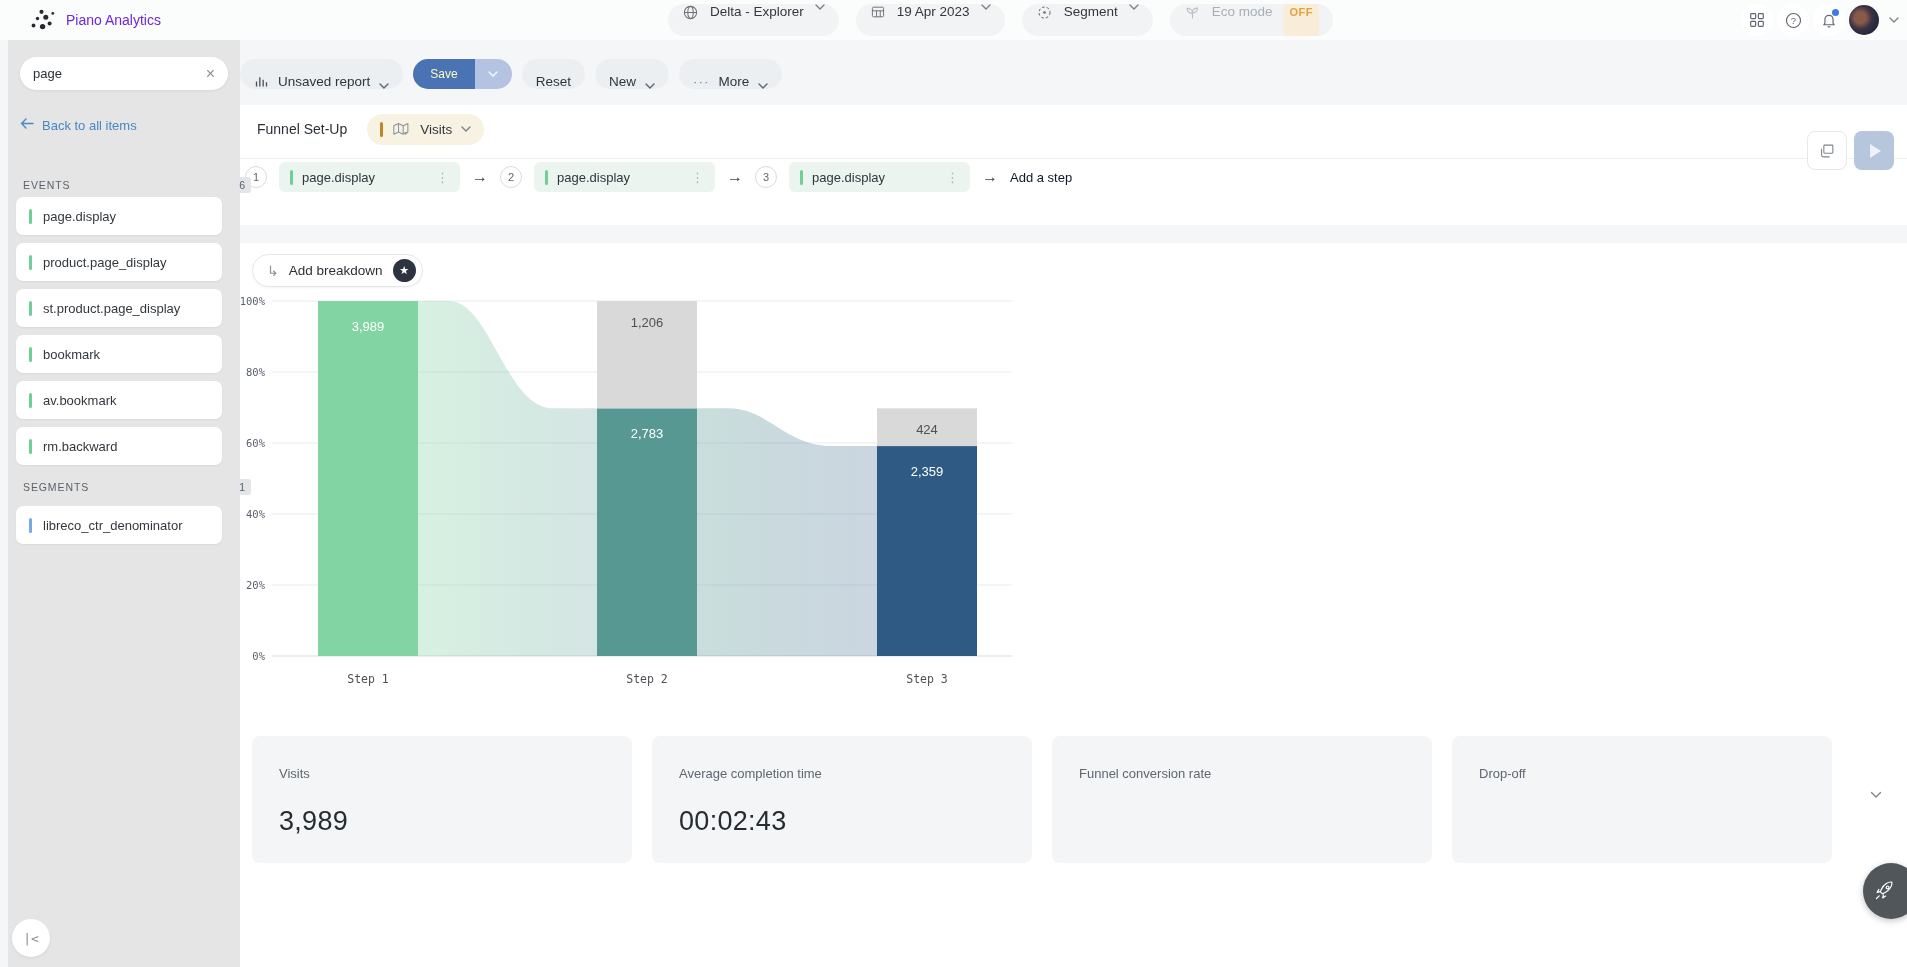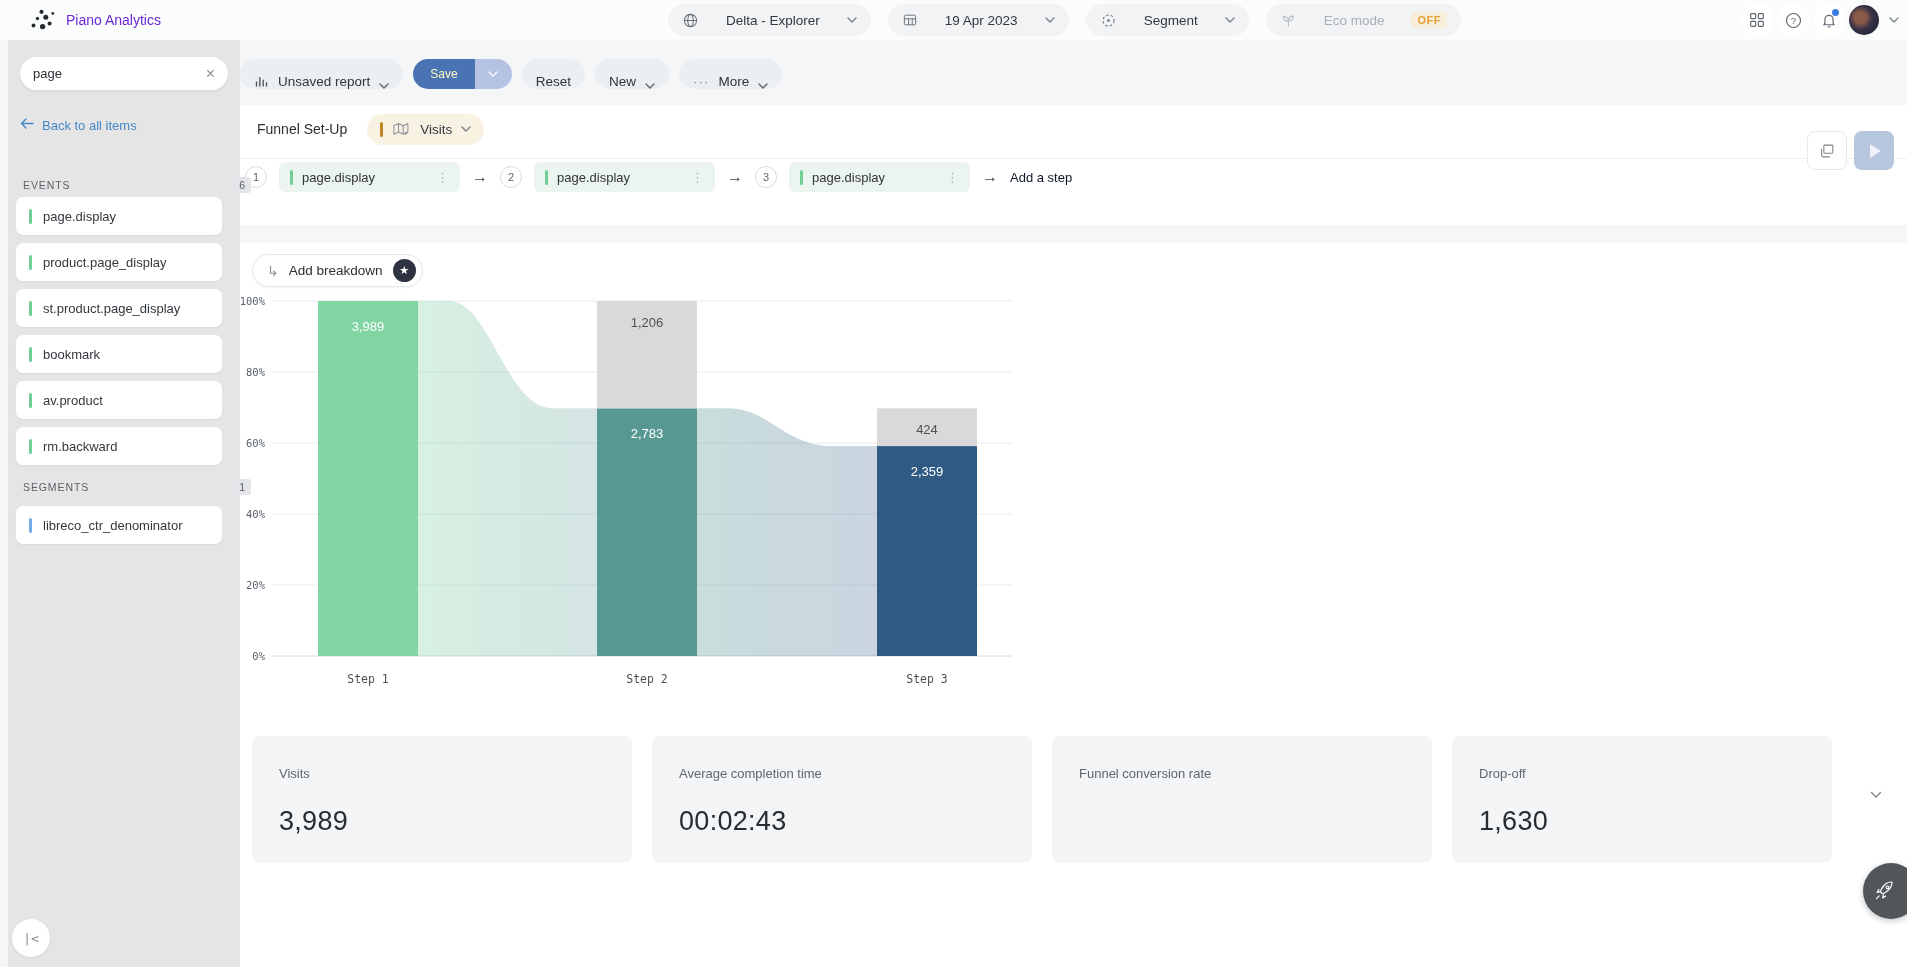--- a/index.html
+++ b/index.html
@@ -4,21 +4,21 @@
 <style>
   *{margin:0;padding:0;box-sizing:border-box}
   html,body{width:1907px;height:967px;overflow:hidden;background:#f5f6f8;
     font-family:"Liberation Sans",sans-serif;color:#2b3036;-webkit-font-smoothing:antialiased}
 
   
   .topbar{position:absolute;top:0;left:0;right:0;height:40px;background:#fbfcfc;z-index:5}
   .brand{position:absolute;left:30px;top:7px;display:flex;align-items:center;gap:11px}
   .brand-title{font-size:14px;color:#6d28d9}
   .topbar-center{position:absolute;left:668px;top:4px;display:flex;gap:17px;align-items:center}
-  .hpill{height:32px;border-radius:16px;background:#f1f3f5;display:flex;align-items:center;gap:27px;
+  .hpill{height:32px;border-radius:16px;background:#f1f3f5;display:flex;gap:11px;
     padding:0 14px;font-size:13.5px;color:#33383e;cursor:pointer;white-space:nowrap}
   .hpill.eco .eco-label{color:#a8afb6}
   .off-chip{color:#e2a23c;background:#f8edd8;border-radius:4px;font-size:11px;font-weight:bold;
     padding:2px 6px;letter-spacing:.5px}
   .topbar-right{position:absolute;right:8px;top:4px;display:flex;align-items:center;gap:4px}
   .iconbtn{width:32px;height:32px;border-radius:50%;background:#fff;display:flex;align-items:center;
     justify-content:center;position:relative;cursor:pointer}
   .notif-dot{position:absolute;top:5px;right:6px;width:7px;height:7px;border-radius:50%;background:#3b7de0}
   .avatar{width:30px;height:30px;border-radius:50%;cursor:pointer;
     background:radial-gradient(circle at 38% 42%, #8a5a48 0 22%, #3a3347 45%, #22263a 75%)}
@@ -218,21 +218,21 @@
   <div class="item-card" style="top:249px">
     <span class="cbar"></span>
     <span>st.product.page_display</span>
   </div>
   <div class="item-card" style="top:295px">
     <span class="cbar"></span>
     <span>bookmark</span>
   </div>
   <div class="item-card" style="top:341px">
     <span class="cbar"></span>
-    <span>av.product</span>
+    <span>av.bookmark</span>
   </div>
   <div class="item-card" style="top:387px">
     <span class="cbar"></span>
     <span>rm.backward</span>
   </div>
 
   <div class="list-header" style="top:439px">
     <span>SEGMENTS</span>
     <span class="badge">1</span>
   </div>
@@ -391,21 +391,20 @@
       </div>
       <div class="mcard">
         <div class="mcard-label">Average completion time</div>
         <div class="mcard-value">00:02:43</div>
       </div>
       <div class="mcard">
         <div class="mcard-label">Funnel conversion rate</div>
       </div>
       <div class="mcard">
         <div class="mcard-label">Drop-off</div>
-        <div class="mcard-value">1,630</div>
       </div>
     </div>
     <svg class="cards-chevron" width="12" height="8" viewBox="0 0 12 8">
       <path d="M1.5 1.5L6 6l4.5-4.5" fill="none" stroke="#7d848b" stroke-width="1.3" stroke-linecap="round"></path>
     </svg>
   </section>
 </main>
 
 <div class="rocket-btn">
   <svg width="24" height="24" viewBox="0 0 24 24" fill="none" stroke="#fff" stroke-width="1.2" stroke-linecap="round" stroke-linejoin="round">

